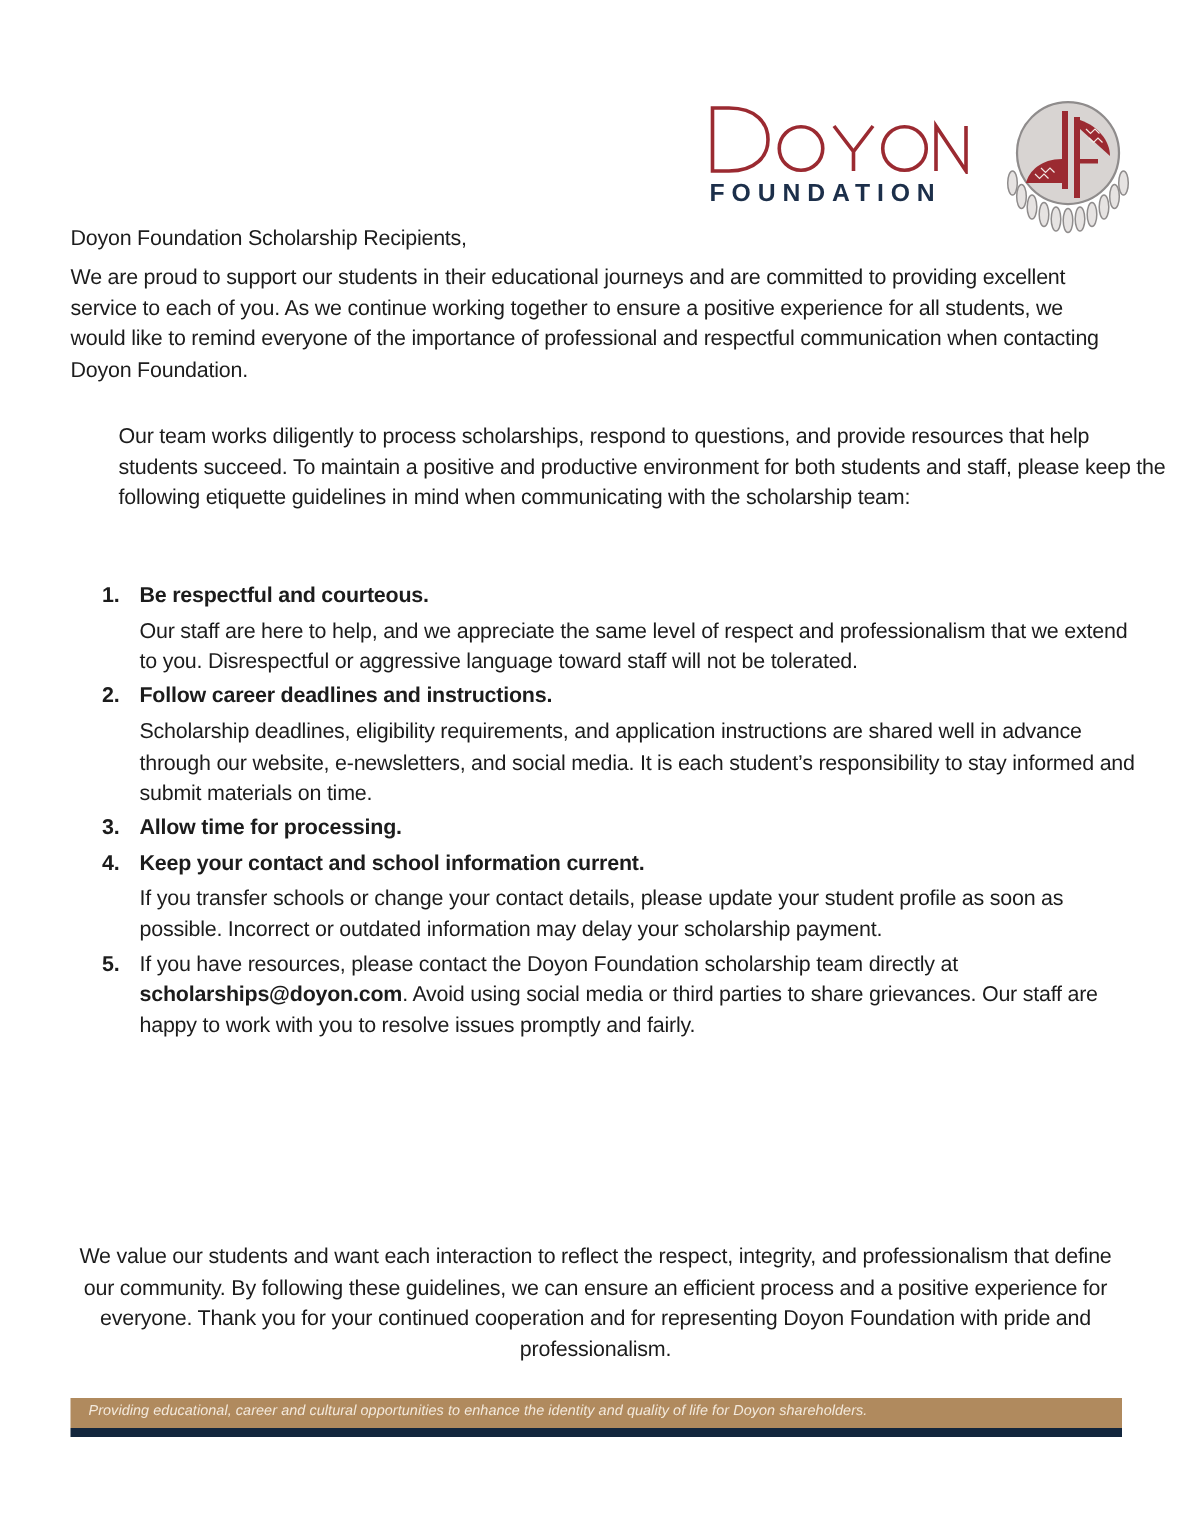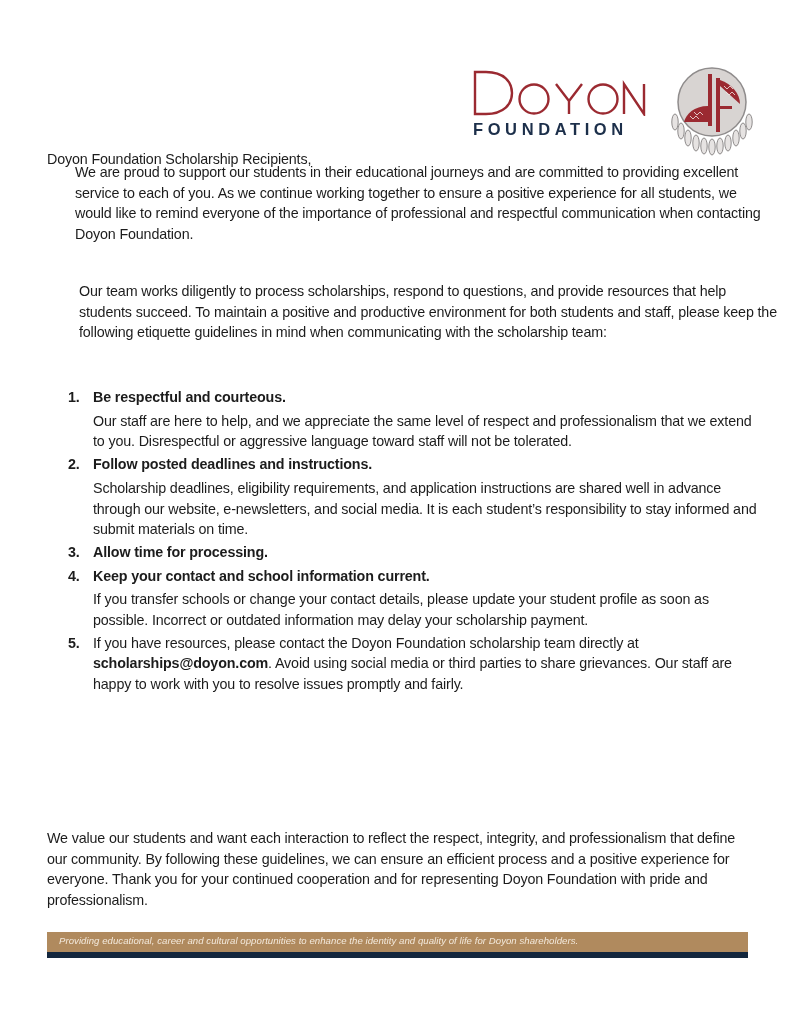--- a/index.html
+++ b/index.html
@@ -11,23 +11,23 @@
     .logo { position: absolute; left: 470px; top: 66px; width: 290px; height: 92px; text-align: right; }
     .logo-word { position: absolute; left: 2px; top: 4px; width: 176px; height: 46px; }
     .logo-sub { position: absolute; left: 3px; top: 54px; font-size: 16.5px; font-weight: bold;
                 letter-spacing: 4.6px; color: #1c2f4a; white-space: nowrap; }
     .logo-mark { position: absolute; left: 198px; top: 0; width: 88px; height: 92px; }
 
     
     .text { position: absolute; left: 47px; width: 700px; font-size: 14.3px; line-height: 20.7px;
             color: #1c1c1c; letter-spacing: -0.15px; }
     .salutation { top: 149px; }
-    .p1 { top: 162px; margin-left: 28px; }
+    .p1 { top: 175px; }
     .p2 { top: 281px; margin-left: 32px; }
-    .p3 { top: 828px; }
+    .p3 { top: 828px; text-align: center; }
     .text p { margin: 0; }
 
     .list { position: absolute; left: 68px; top: 387px; width: 690px; margin: 0; padding: 0;
             list-style: none; font-size: 14.3px; line-height: 20.7px; color: #1c1c1c; letter-spacing: -0.15px; }
     .list li { position: relative; padding-left: 25px; margin-bottom: 2px; }
     .list .num { position: absolute; left: 0; top: 0; font-weight: bold; }
     .list .title { font-weight: bold; display: block; margin-bottom: 3px; }
     .list .desc { display: block; }
     .email { font-weight: bold; color: #1c1c1c; text-decoration: none; }
 
@@ -105,21 +105,21 @@
   </div>
 
   <ol class="list">
     <li>
       <span class="num">1.</span>
       <span class="title">Be respectful and courteous.</span>
       <span class="desc">Our staff are here to help, and we appreciate the same level of respect and professionalism that we extend to you. Disrespectful or aggressive language toward staff will not be tolerated.</span>
     </li>
     <li>
       <span class="num">2.</span>
-      <span class="title">Follow posted deadlines and instructions.</span>
+      <span class="title">Follow career deadlines and instructions.</span>
       <span class="desc">Scholarship deadlines, eligibility requirements, and application instructions are shared well in advance through our website, e-newsletters, and social media. It is each student’s responsibility to stay informed and submit materials on time.</span>
     </li>
     <li>
       <span class="num">3.</span>
       <span class="title">Allow time for processing.</span>
     </li>
     <li>
       <span class="num">4.</span>
       <span class="title">Keep your contact and school information current.</span>
       <span class="desc">If you transfer schools or change your contact details, please update your student profile as soon as possible. Incorrect or outdated information may delay your scholarship payment.</span>

